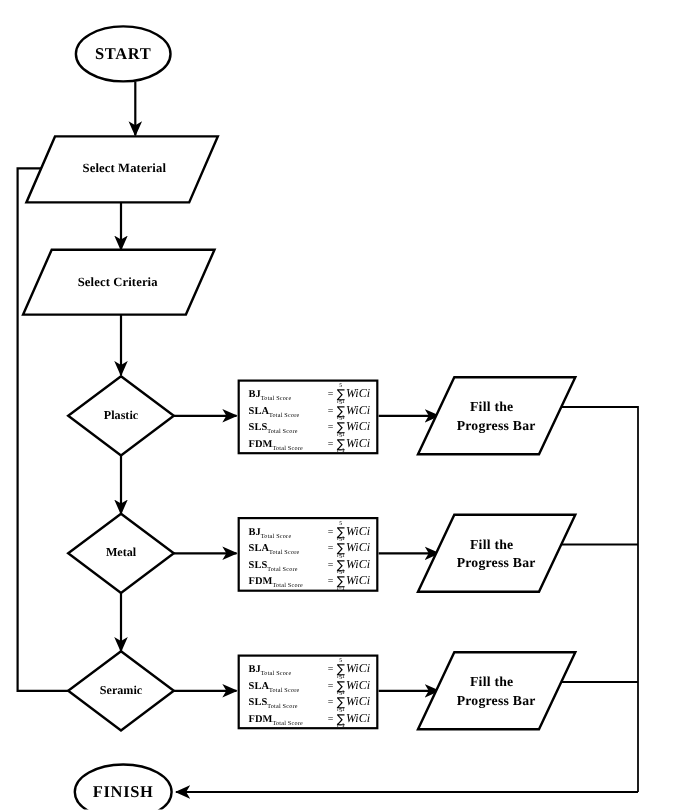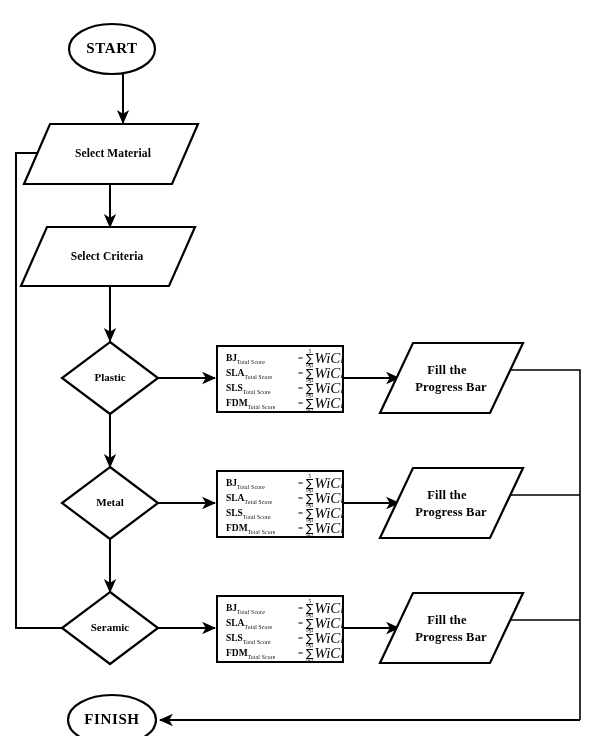--- a/index.html
+++ b/index.html
@@ -129,21 +129,21 @@
     font-size: 11px;
     line-height: 9px;
     font-family: "DejaVu Sans", sans-serif;
   }
   .sigma-bot {
     font-size: 5.2px;
     line-height: 5px;
   }
   .term {
     font-style: italic;
-    font-size: 15px;
+    font-size: 11px;
   }
 </style>
 </head>
 <body>
 
 <div id="flowchart-root">
 
   <svg id="flow-svg" viewBox="0 0 612 736" xmlns="http://www.w3.org/2000/svg">
 
     <defs>

